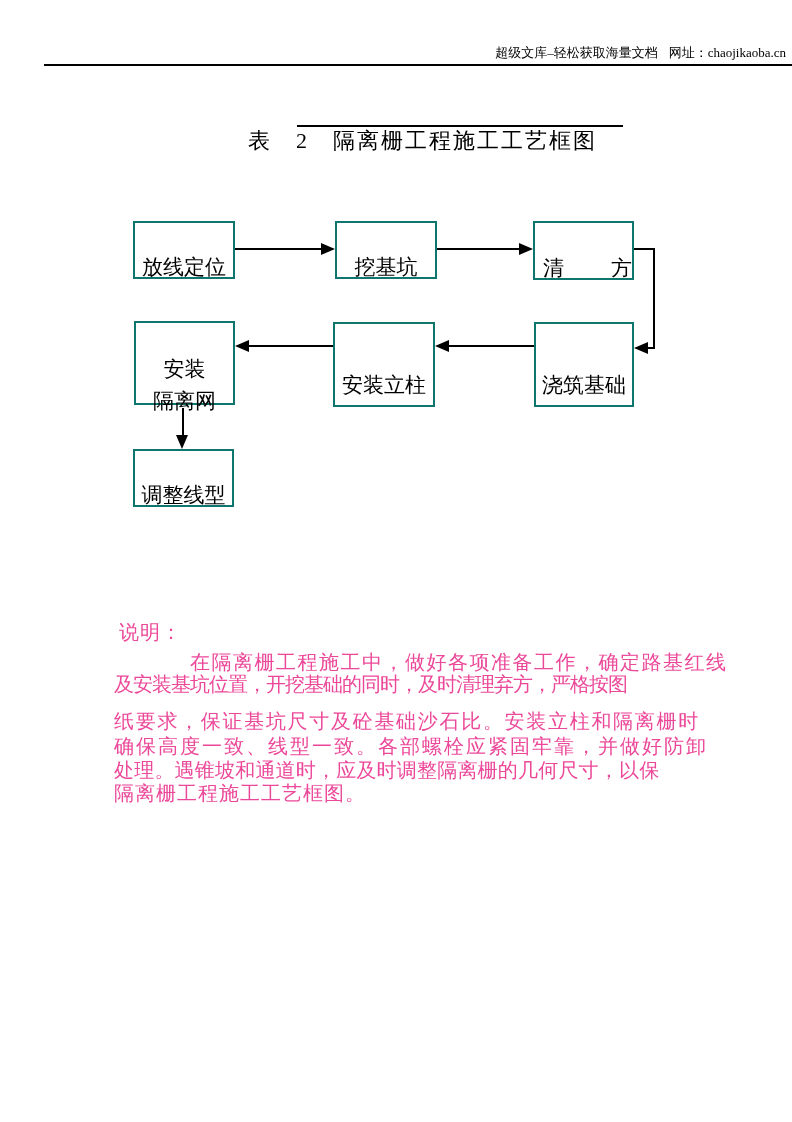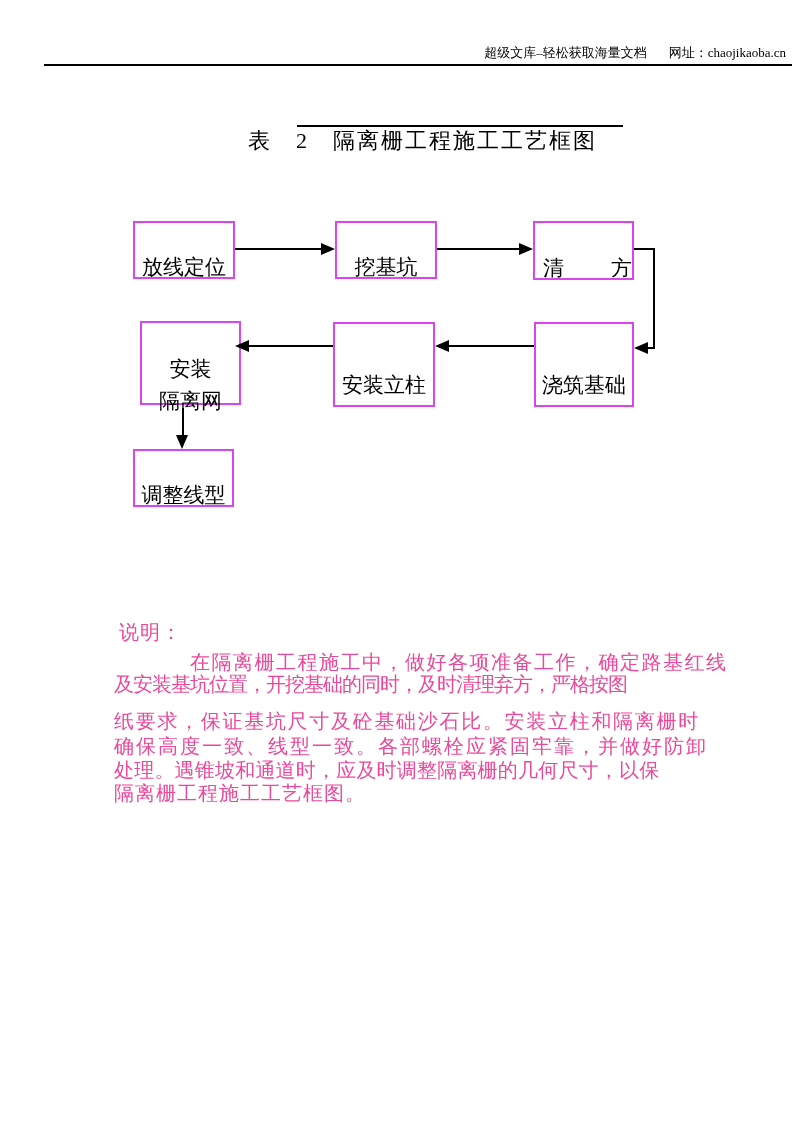--- a/index.html
+++ b/index.html
@@ -11,56 +11,56 @@
     background:#ffffff;
     font-family:"Liberation Serif","DejaVu Serif",serif;
     color:#000;
     overflow:hidden;
   }
   
   .header-text {
     position:absolute; top:44px; right:6px;
     font-size:13px; white-space:nowrap; color:#000;
   }
-  .header-text .site { margin-left:22px; }
+  .header-text .site { margin-left:11px; }
   .header-rule {
     position:absolute; left:44px; top:64px;
     width:748px; height:2px; background:#000;
   }
   
   .page-title {
     position:absolute; left:248px; top:126px;
     font-size:22px; letter-spacing:2px; white-space:nowrap; color:#000;
   }
   .title-overline {
     position:absolute; left:297px; top:125px;
     width:326px; height:2px; background:#000;
   }
   
   .fbox {
-    position:absolute; border:2px solid #d946ef; background:transparent;
+    position:absolute; border:2px solid #0f766e; background:transparent;
     font-size:21px;
   }
   .fbox .lbl-bottom {
     position:absolute; bottom:-4px; left:0; right:0;
     text-align:center; white-space:nowrap;
   }
   .fbox .lbl-low { position:absolute; bottom:6px; left:0; right:0; text-align:center; white-space:nowrap;font-family:Liberation Serif, serif; }
   .fbox .lbl-split {
     position:absolute; bottom:-4px; left:8px; right:0;
     display:flex; justify-content:space-between; white-space:nowrap;
   }
   .fbox .lbl-mid { position:absolute; top:32px; left:0; right:0; text-align:center; white-space:nowrap; }
   .fbox .lbl-under { position:absolute; bottom:-12px; left:0; right:0; text-align:center; white-space:nowrap;margin-top:8px; }
   #box-stakeout        { left:133px; top:221px; width:102px; height:58px; }
   #box-excavate        { left:335px; top:221px; width:102px; height:58px; }
   #box-clearing        { left:533px; top:221px; width:101px; height:59px; }
   #box-pour-foundation { left:534px; top:322px; width:100px; height:85px; }
   #box-install-columns { left:333px; top:322px; width:102px; height:85px; }
-  #box-install-fence   { left:140px; top:321px; width:101px; height:84px; }
+  #box-install-fence   { left:134px; top:321px; width:101px; height:84px; }
   #box-adjust          { left:133px; top:449px; width:101px; height:58px; }
   
   .hline { position:absolute; height:2px; background:#000; }
   .vline { position:absolute; width:2px; background:#000; }
   .arrow-right { position:absolute; width:0; height:0;
     border-top:6px solid transparent; border-bottom:6px solid transparent;
     border-left:14px solid #000; }
   .arrow-left { position:absolute; width:0; height:0;
     border-top:6px solid transparent; border-bottom:6px solid transparent;
     border-right:14px solid #000; }

